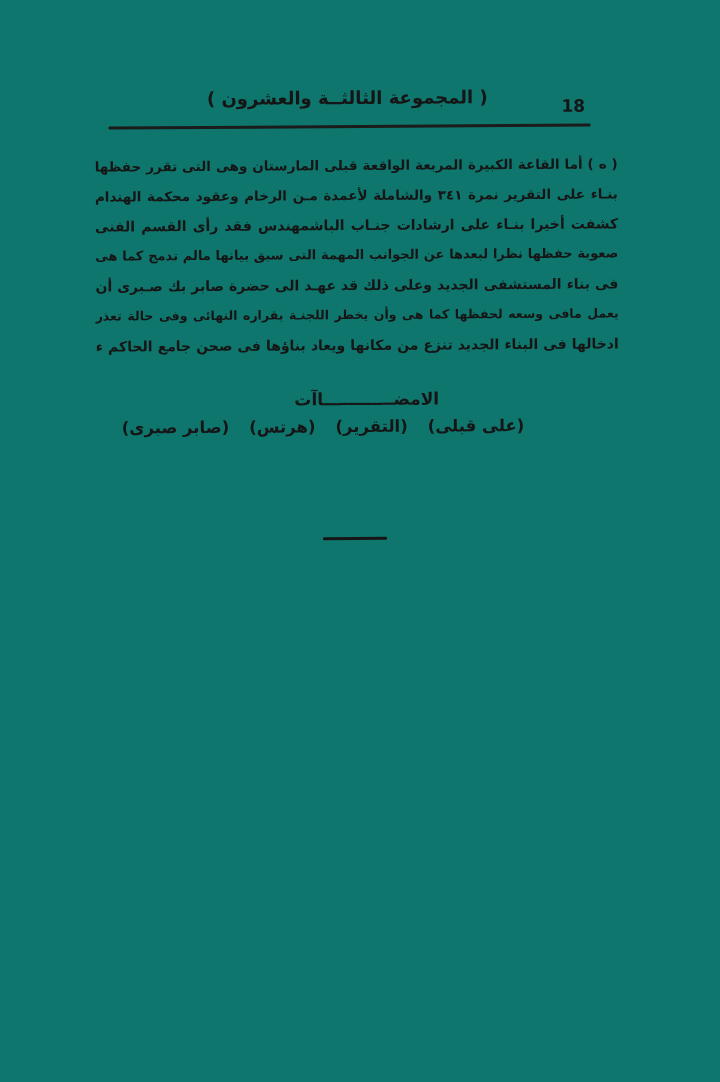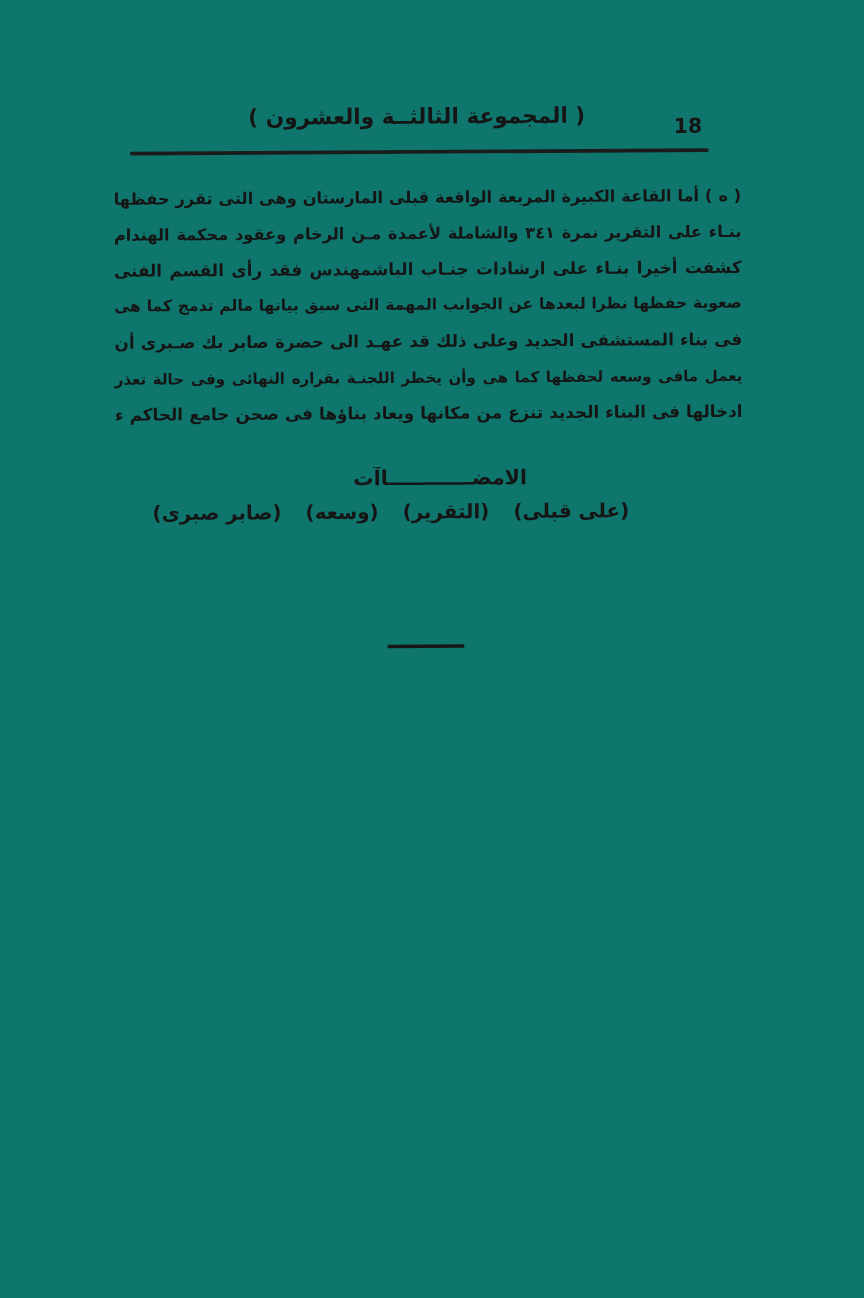--- a/index.html
+++ b/index.html
@@ -77,20 +77,20 @@
       <div class="pline" style="font-size: 14px;">فى بناء المستشفى الجديد وعلى ذلك قد عهـد الى حضرة صابر بك صـبرى أن</div>
       <div class="pline" style="font-size: 12.5px;">يعمل مافى وسعه لحفظها كما هى وأن يخطر اللجنـة بقراره النهائى وفى حالة تعذر</div>
       <div class="pline" style="font-size: 14px;">ادخالها فى البناء الجديد تنزع من مكانها ويعاد بناؤها فى صحن جامع الحاكم ء</div>
     </div>
 
     <div class="sig-label">الامضــــــــــــاآت</div>
 
     <div class="sig-names">
       <span class="sig-name">(على قبلى)</span>
       <span class="sig-name">(التقرير)</span>
-      <span class="sig-name">(وسعه)</span>
+      <span class="sig-name">(هرتس)</span>
       <span class="sig-name">(صابر صبرى)</span>
     </div>
 
     <div class="end-rule"></div>
 
   </div>
 </div>
 
 </body></html>

